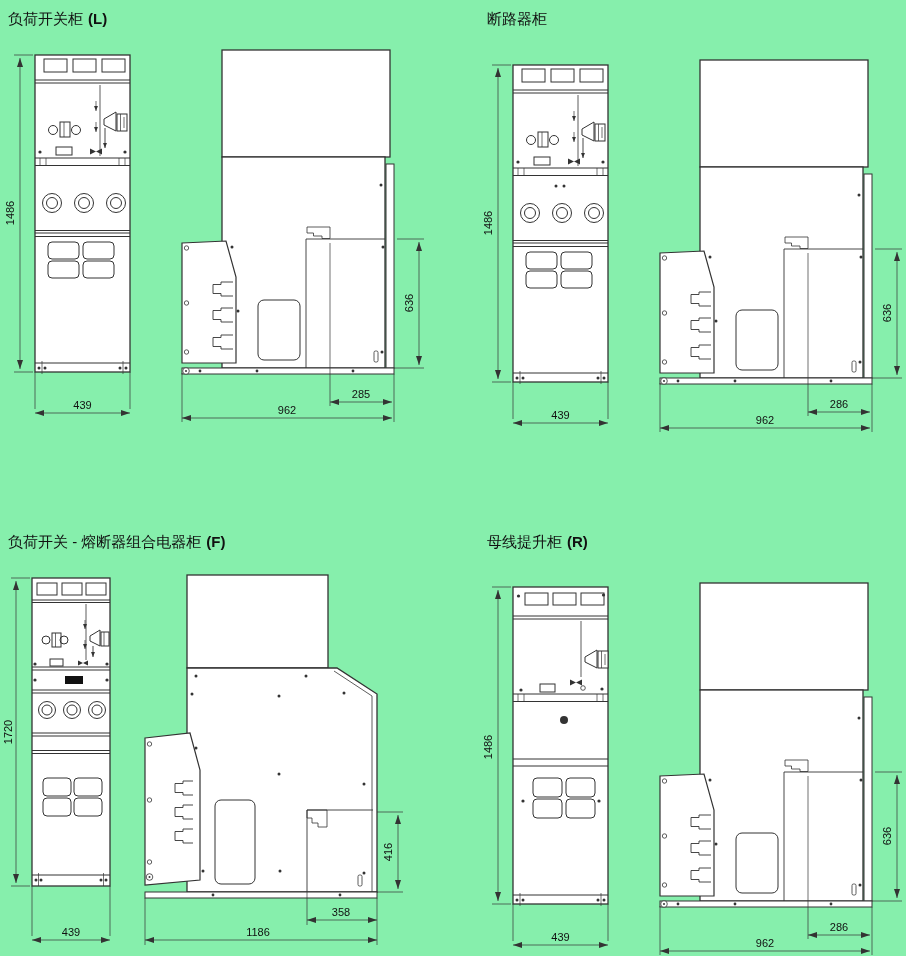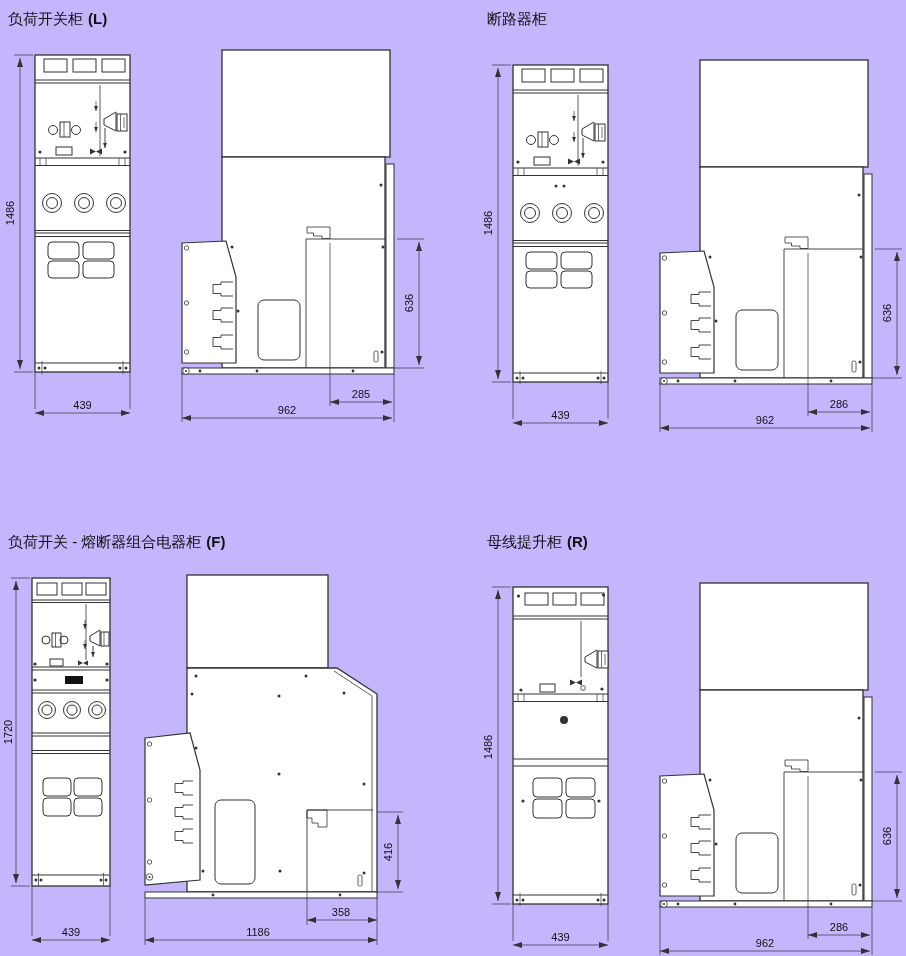--- a/index.html
+++ b/index.html
@@ -1,16 +1,16 @@
 <!DOCTYPE html>
 <html><head>
 <meta charset="utf-8">
 <style>
   html,body{margin:0;padding:0;background:#fff;}
-  .sheet{position:relative;width:906px;height:956px;background:#c4b5fd;overflow:hidden;}
+  .sheet{position:relative;width:906px;height:956px;background:#86efac;overflow:hidden;}
   svg{display:block;}
   text{font-family:"Liberation Sans","DejaVu Sans",sans-serif;}
   .title{font-size:15px;fill:#111;}
   .code{font-weight:bold;}
   .dim{font-size:11px;fill:#111;text-anchor:middle;}
 </style>
 </head>
 <body>
 
 <div class="sheet">

